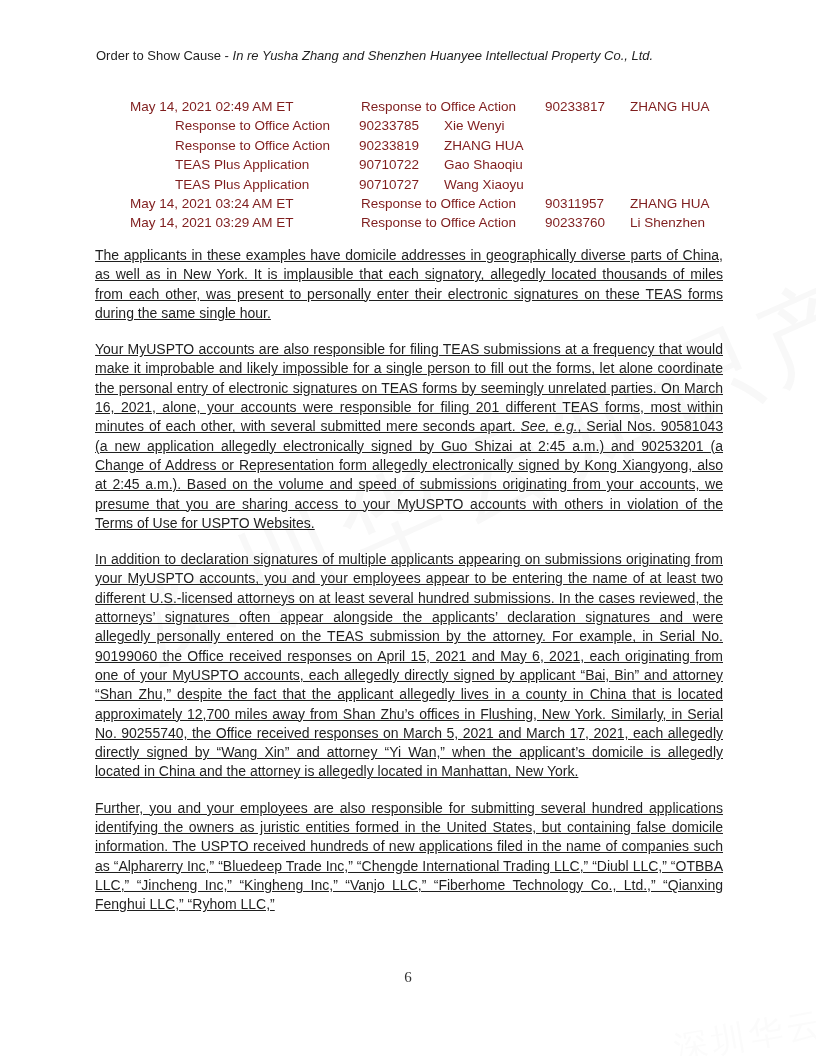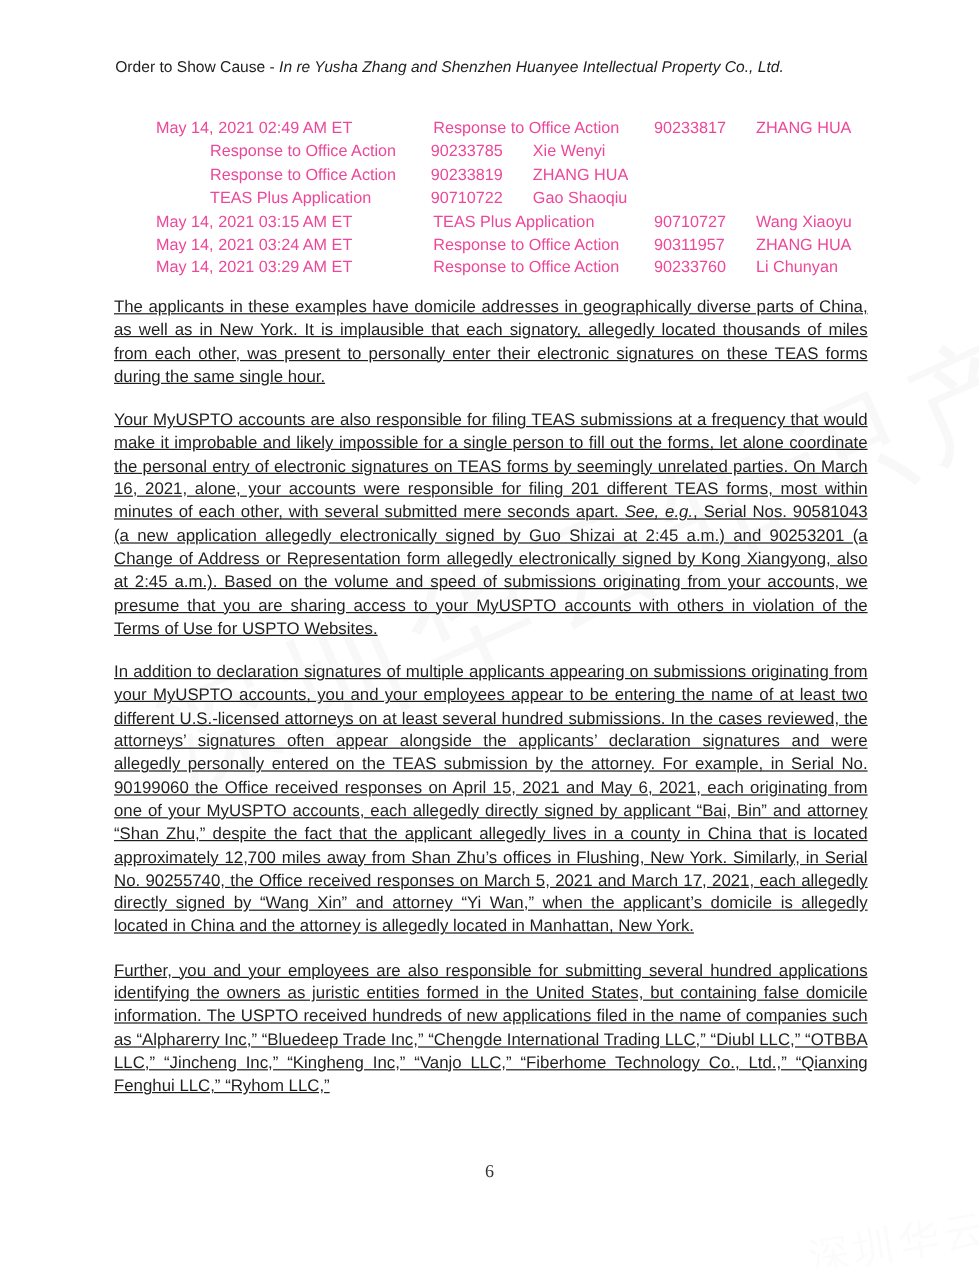--- a/index.html
+++ b/index.html
@@ -24,21 +24,21 @@
     white-space: nowrap;
   }
   .header em { font-style: italic; margin-top: 25px; }
 
   
   .subs-table {
     position: absolute;
     left: 130px;
     top: 97px;
     font-size: 13.5px;
-    color: #ec4899;
+    color: #7f1d1d;
   }
   .trow { display: flex; line-height: 19.4px; }
   .c-date   { width: 186px; }
   .c-action { width: 184px; margin-left: 45px; }
   .c-serial { width: 85px; }
   .c-name   { flex: 1; white-space: nowrap; }
 
   
   .doc-body {
     position: absolute;
@@ -119,36 +119,35 @@
       <div class="c-action">Response to Office Action</div>
       <div class="c-serial">90233819</div>
       <div class="c-name">ZHANG HUA</div>
     </div>
     <div class="trow">
       <div class="c-action">TEAS Plus Application</div>
       <div class="c-serial">90710722</div>
       <div class="c-name">Gao Shaoqiu</div>
     </div>
     <div class="trow">
-      <div class="c-date">May 14, 2021 03:15 AM ET</div>
       <div class="c-action">TEAS Plus Application</div>
       <div class="c-serial">90710727</div>
       <div class="c-name">Wang Xiaoyu</div>
     </div>
     <div class="trow">
       <div class="c-date">May 14, 2021 03:24 AM ET</div>
       <div class="c-action">Response to Office Action</div>
       <div class="c-serial">90311957</div>
       <div class="c-name">ZHANG HUA</div>
     </div>
     <div class="trow">
       <div class="c-date">May 14, 2021 03:29 AM ET</div>
       <div class="c-action">Response to Office Action</div>
       <div class="c-serial">90233760</div>
-      <div class="c-name">Li Chunyan</div>
+      <div class="c-name">Li Shenzhen</div>
     </div>
   </div>
 
   <div class="doc-body">
     <p>The applicants in these examples have domicile addresses in geographically diverse parts of China, as well as in New York. It is implausible that each signatory, allegedly located thousands of miles from each other, was present to personally enter their electronic signatures on these TEAS forms during the same single hour.</p>
     <p><span>Your MyUSPTO accounts are also responsible for filing TEAS submissions at a frequency that would make it improbable and likely impossible for a single person to fill out the forms, let alone coordinate the personal entry of electronic signatures on TEAS forms by seemingly unrelated parties. On March 16, 2021, alone, your accounts were responsible for filing 201 different TEAS forms, most within minutes of each other, with several submitted mere seconds apart. </span><em>See, e.g.</em><span>, Serial Nos. 90581043 (a new application allegedly electronically signed by Guo Shizai at 2:45 a.m.) and 90253201 (a Change of Address or Representation form allegedly electronically signed by Kong Xiangyong, also at 2:45 a.m.). Based on the volume and speed of submissions originating from your accounts, we presume that you are sharing access to your MyUSPTO accounts with others in violation of the Terms of Use for USPTO Websites.</span></p>
     <p>In addition to declaration signatures of multiple applicants appearing on submissions originating from your MyUSPTO accounts, you and your employees appear to be entering the name of at least two different U.S.-licensed attorneys on at least several hundred submissions. In the cases reviewed, the attorneys’ signatures often appear alongside the applicants’ declaration signatures and were allegedly personally entered on the TEAS submission by the attorney. For example, in Serial No. 90199060 the Office received responses on April 15, 2021 and May 6, 2021, each originating from one of your MyUSPTO accounts, each allegedly directly signed by applicant “Bai, Bin” and attorney “Shan Zhu,” despite the fact that the applicant allegedly lives in a county in China that is located approximately 12,700 miles away from Shan Zhu’s offices in Flushing, New York. Similarly, in Serial No. 90255740, the Office received responses on March 5, 2021 and March 17, 2021, each allegedly directly signed by “Wang Xin” and attorney “Yi Wan,” when the applicant’s domicile is allegedly located in China and the attorney is allegedly located in Manhattan, New York.</p>
     <p>Further, you and your employees are also responsible for submitting several hundred applications identifying the owners as juristic entities formed in the United States, but containing false domicile information. The USPTO received hundreds of new applications filed in the name of companies such as “Alpharerry Inc,” “Bluedeep Trade Inc,” “Chengde International Trading LLC,” “Diubl LLC,” “OTBBA LLC,” “Jincheng Inc,” “Kingheng Inc,” “Vanjo LLC,” “Fiberhome Technology Co., Ltd.,” “Qianxing Fenghui LLC,” “Ryhom LLC,”</p>
   </div>
 

